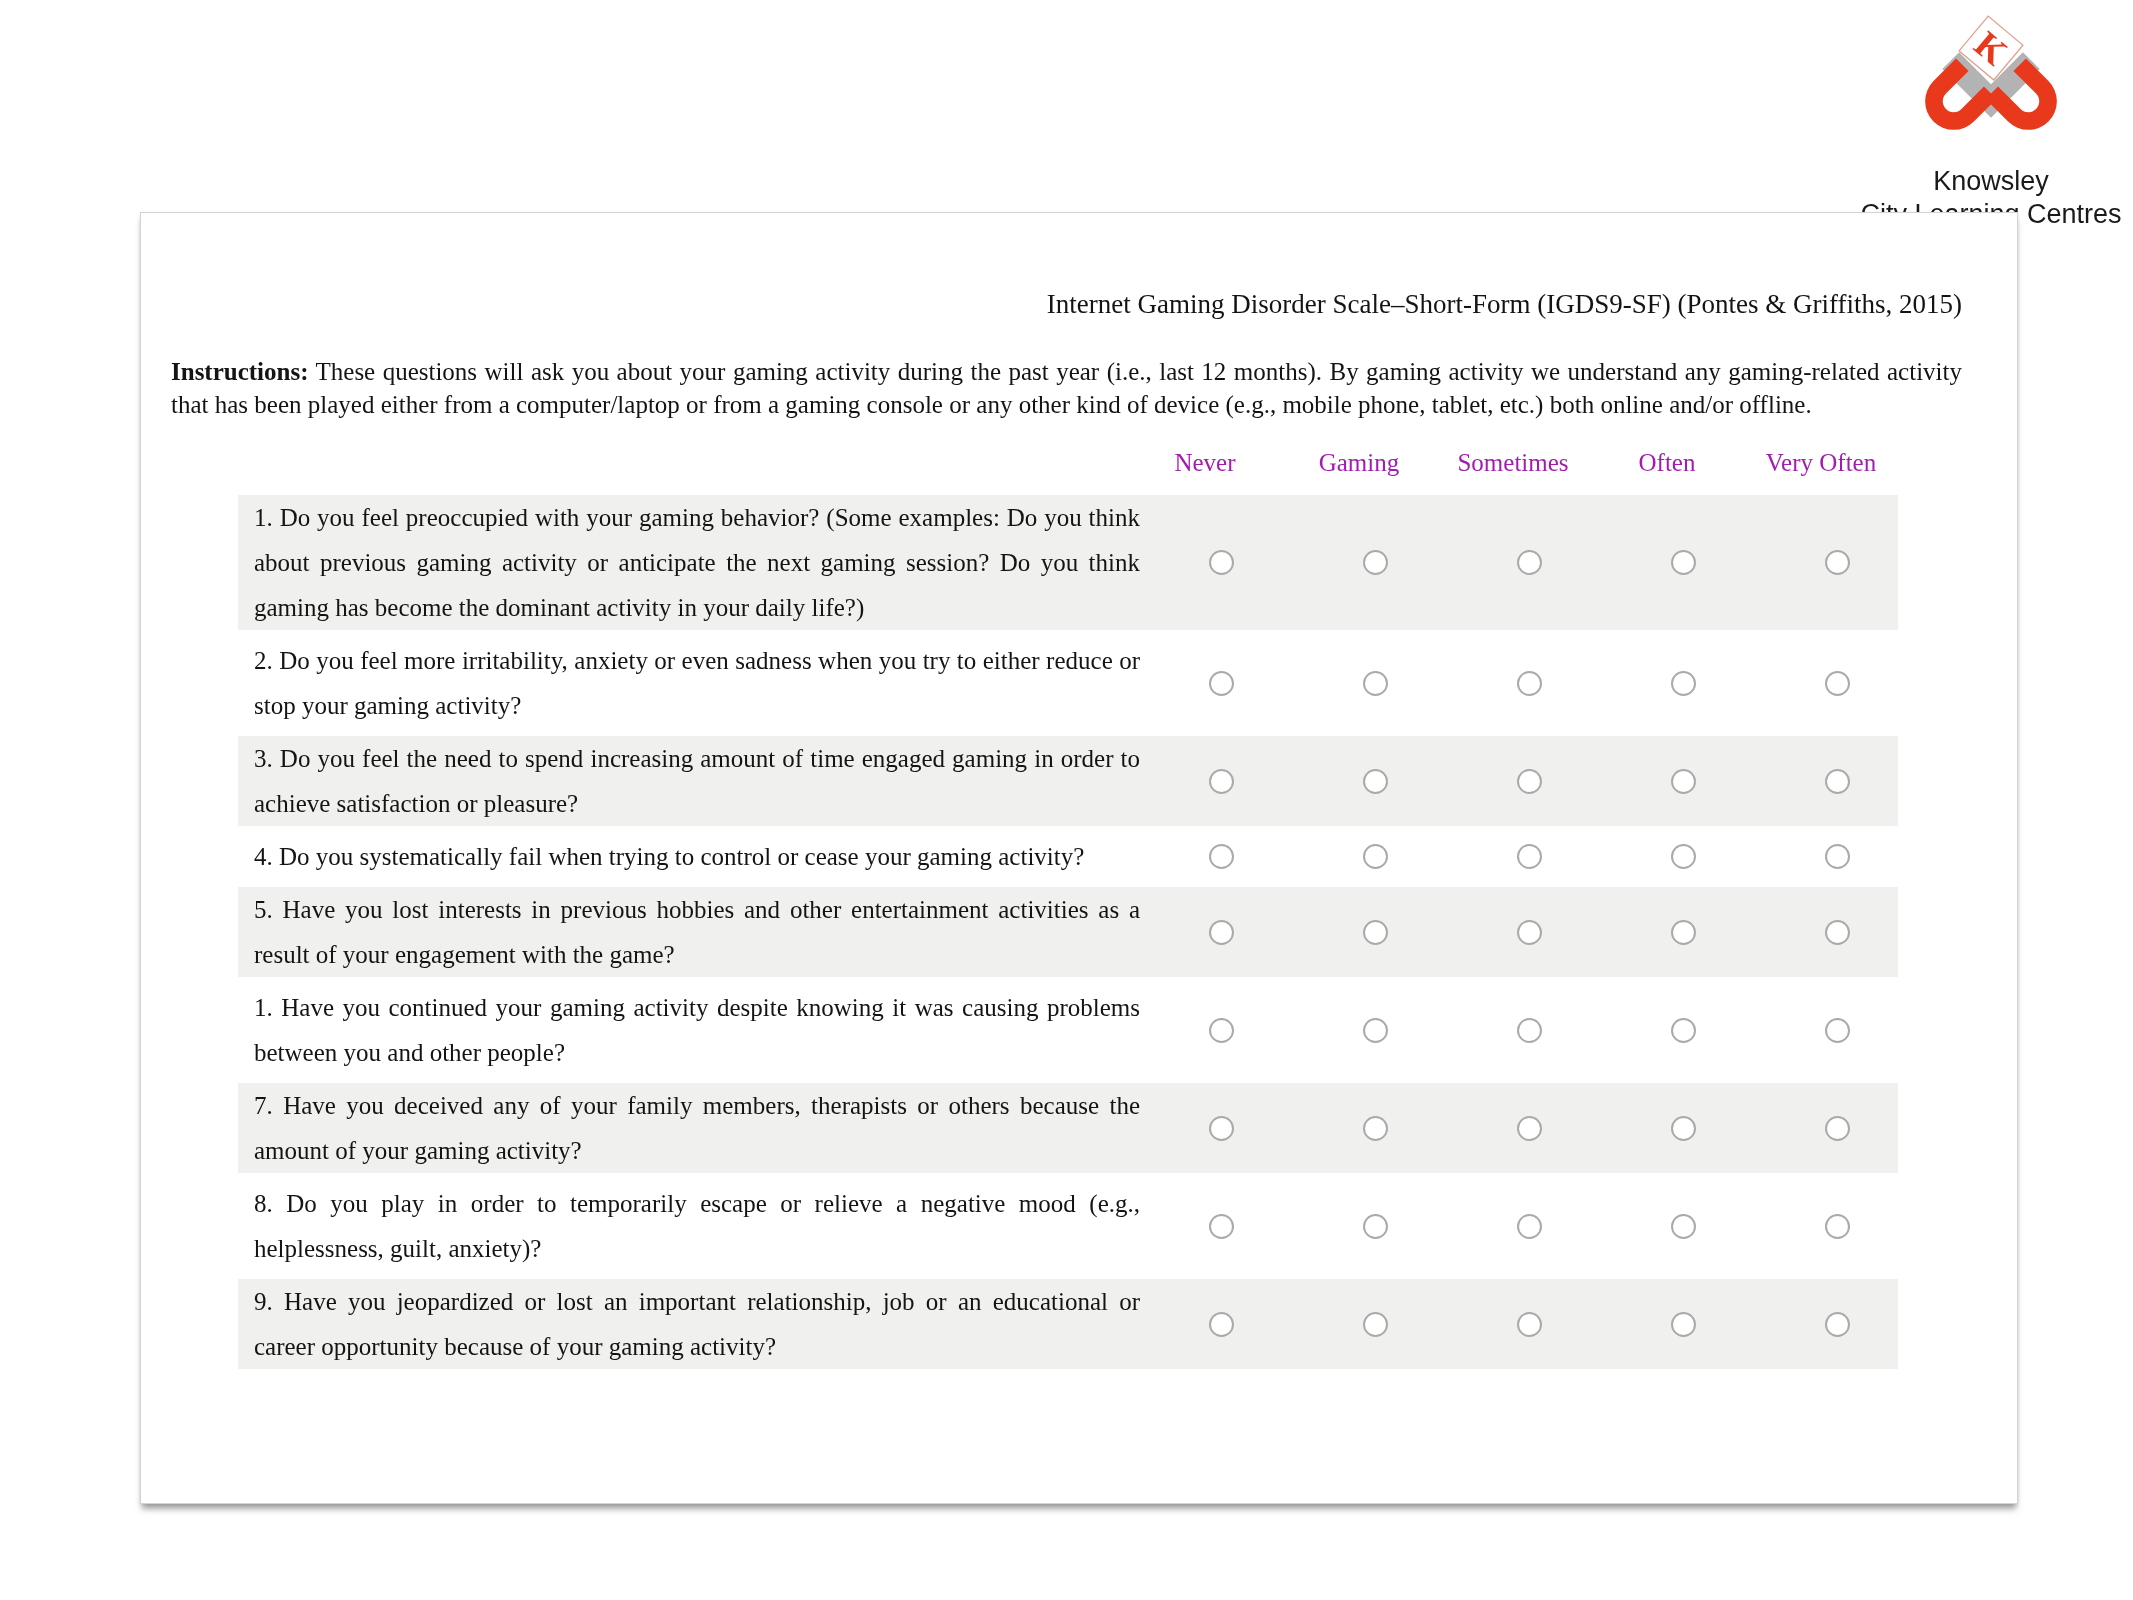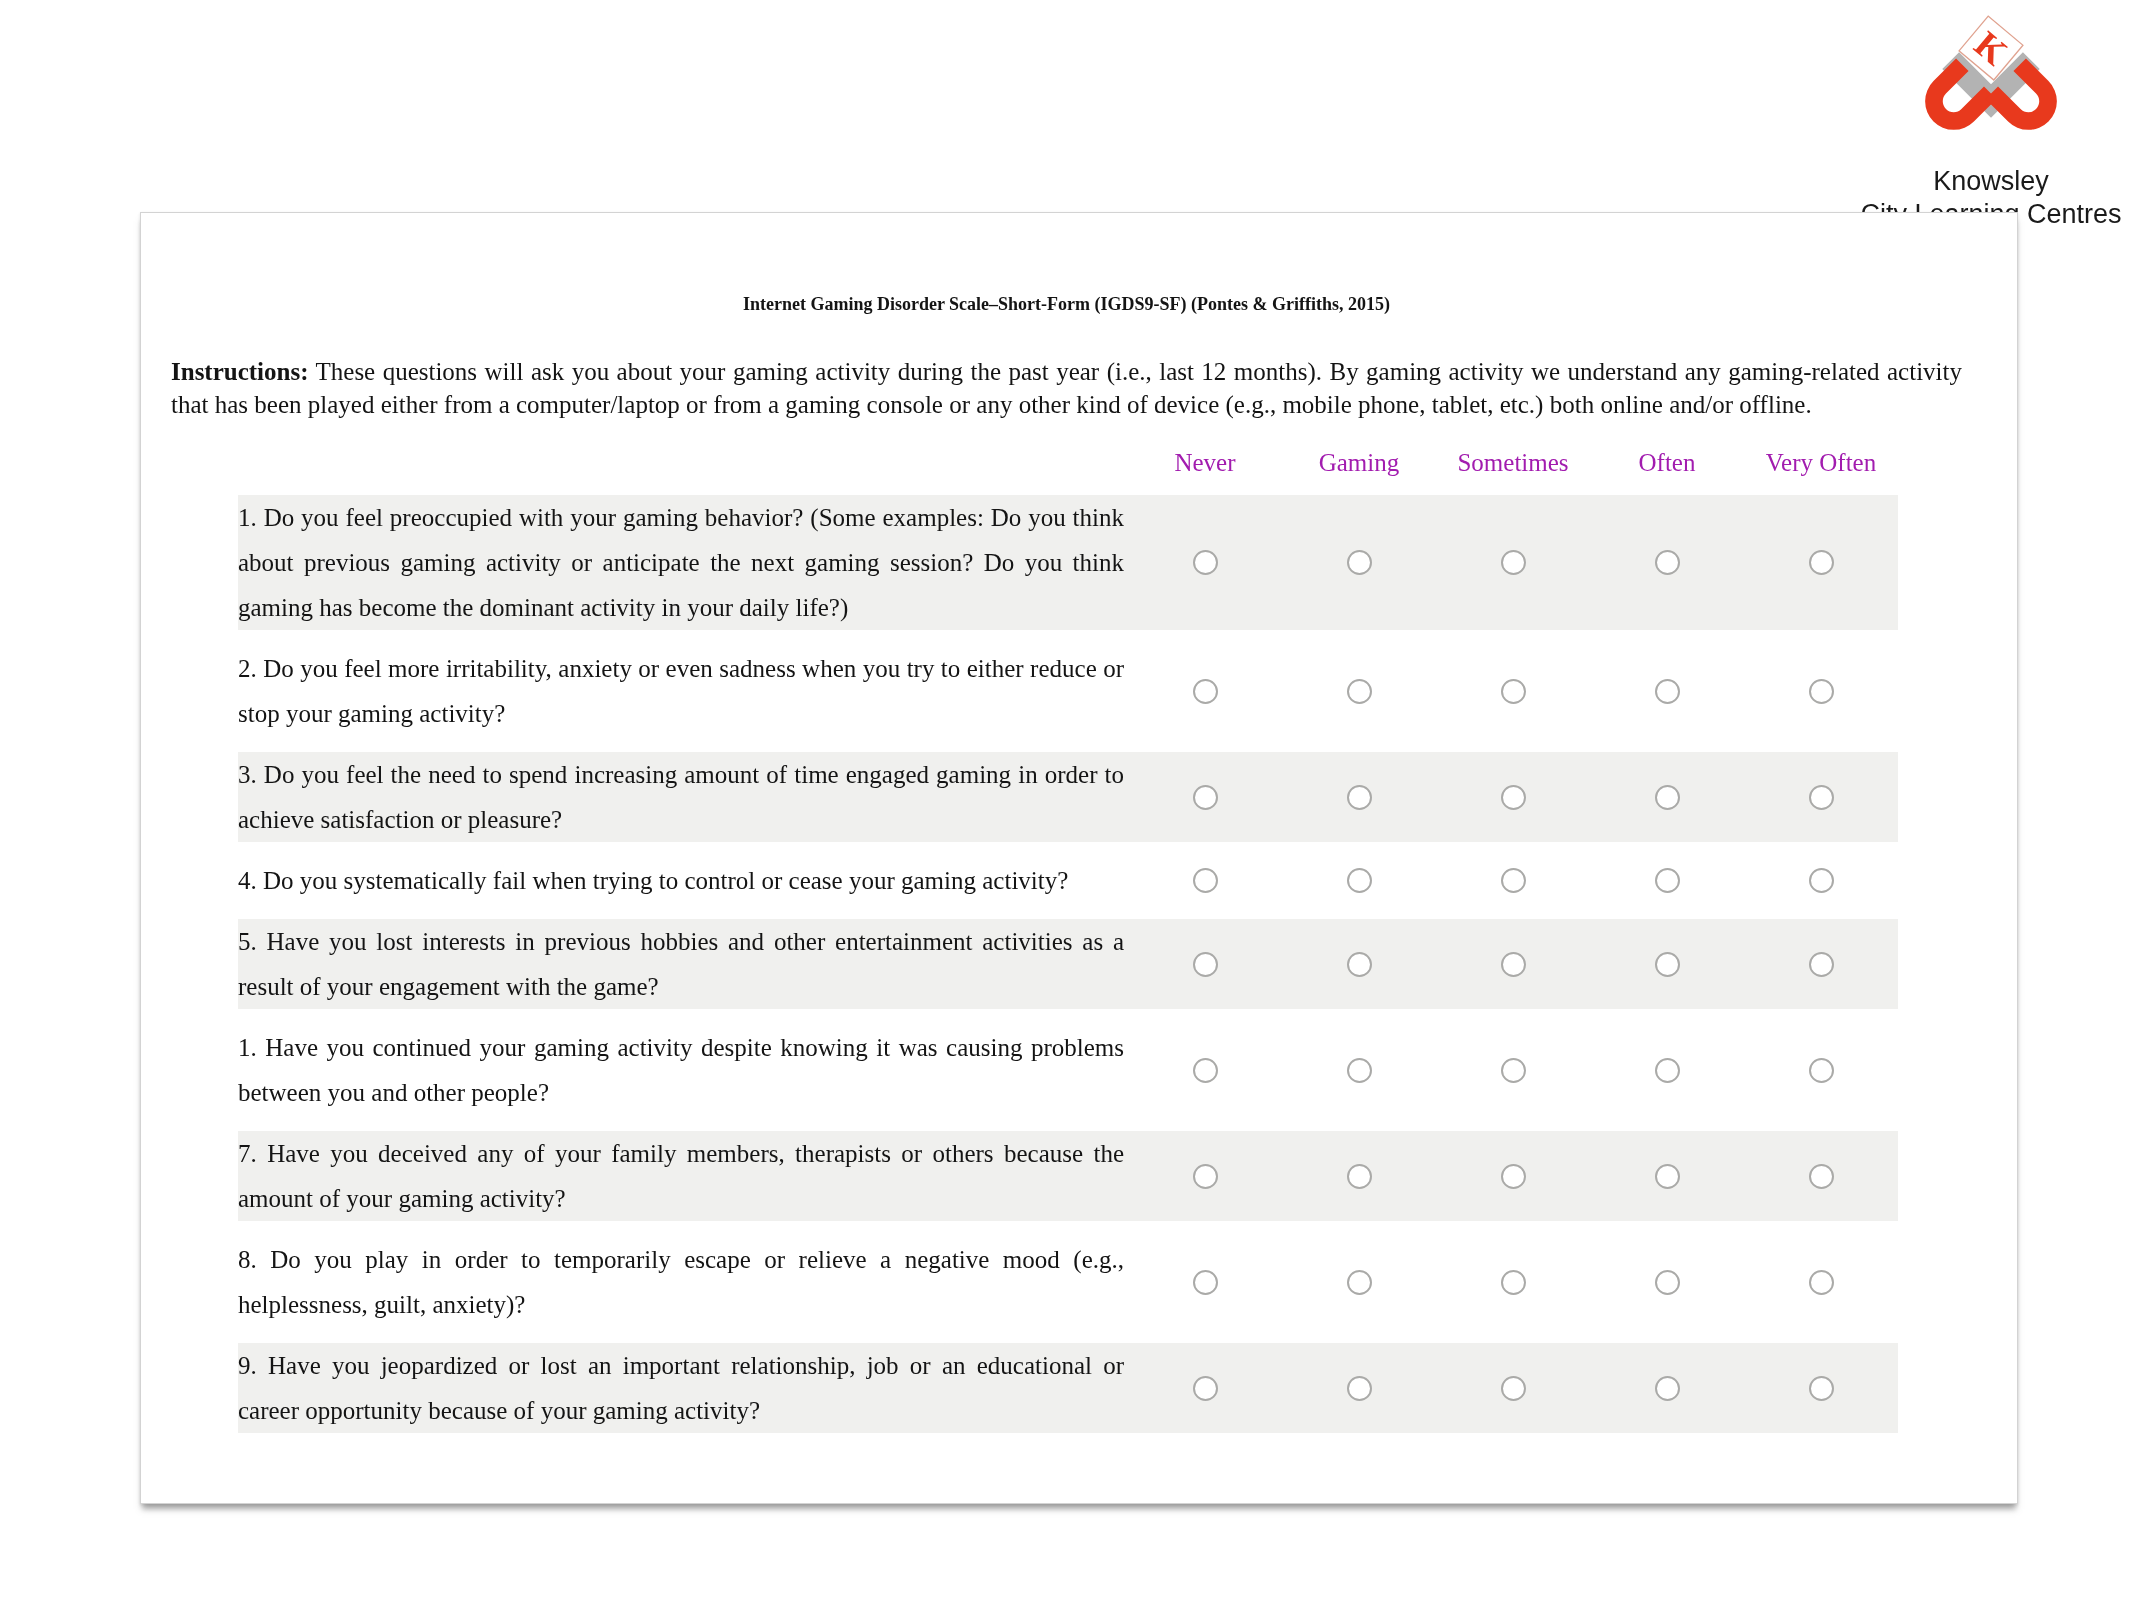--- a/index.html
+++ b/index.html
@@ -38,23 +38,23 @@
     top: 212px;
     width: 1878px;
     height: 1292px;
     background: #ffffff;
     border: 1px solid #d3d3d3;
     box-shadow: 0 7px 6px -2px rgba(90,90,90,0.55), 0 1px 3px rgba(0,0,0,0.10);
     box-sizing: border-box;
   }
   .doc-title {
     margin: 74px 55px 0 30px;
-    text-align: center;
-    font-size: 18px;
-    font-weight: bold;
+    text-align: right;
+    font-size: 27px;
+    font-weight: normal;
     line-height: 34px;
   }
   .instructions {
     margin: 34px 55px 0 30px;
     font-size: 25px;
     line-height: 33px;
     text-align: justify;
   }
   .instructions b { font-weight: bold; }
 
@@ -64,21 +64,21 @@
     display: grid;
     grid-template-columns: 890px repeat(5, 154px);
   }
   .survey-header { margin-bottom: 16px; }
   .h-cell {
     text-align: center;
     font-size: 25px;
     line-height: 32px;
     color: #a21caf;
   }
-  .q-row { align-items: center; margin-bottom: 16px; }
+  .q-row { align-items: center; margin-bottom: 8px; padding-left: 16px; }
   .q-row.shaded { background: #f0f0ee; }
   .q-text {
     font-size: 25px;
     line-height: 45px;
     text-align: justify;
     padding: 0 4px 0 0;
   }
   .radio-cell { display: flex; justify-content: center; align-items: center; }
   .radio {
     width: 21px;

